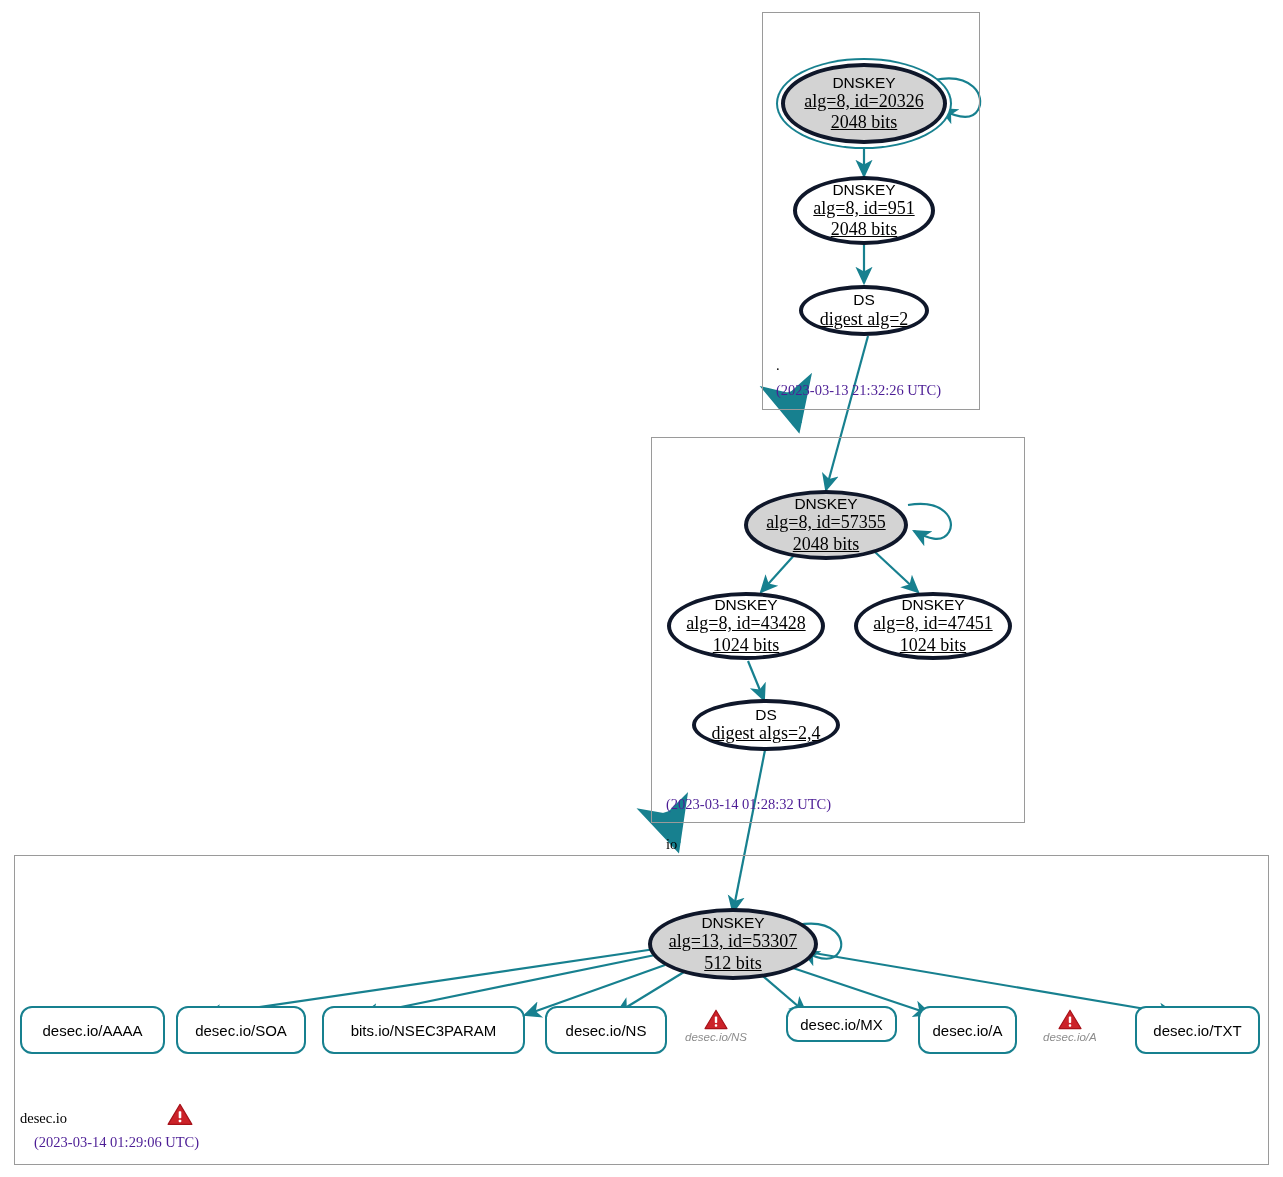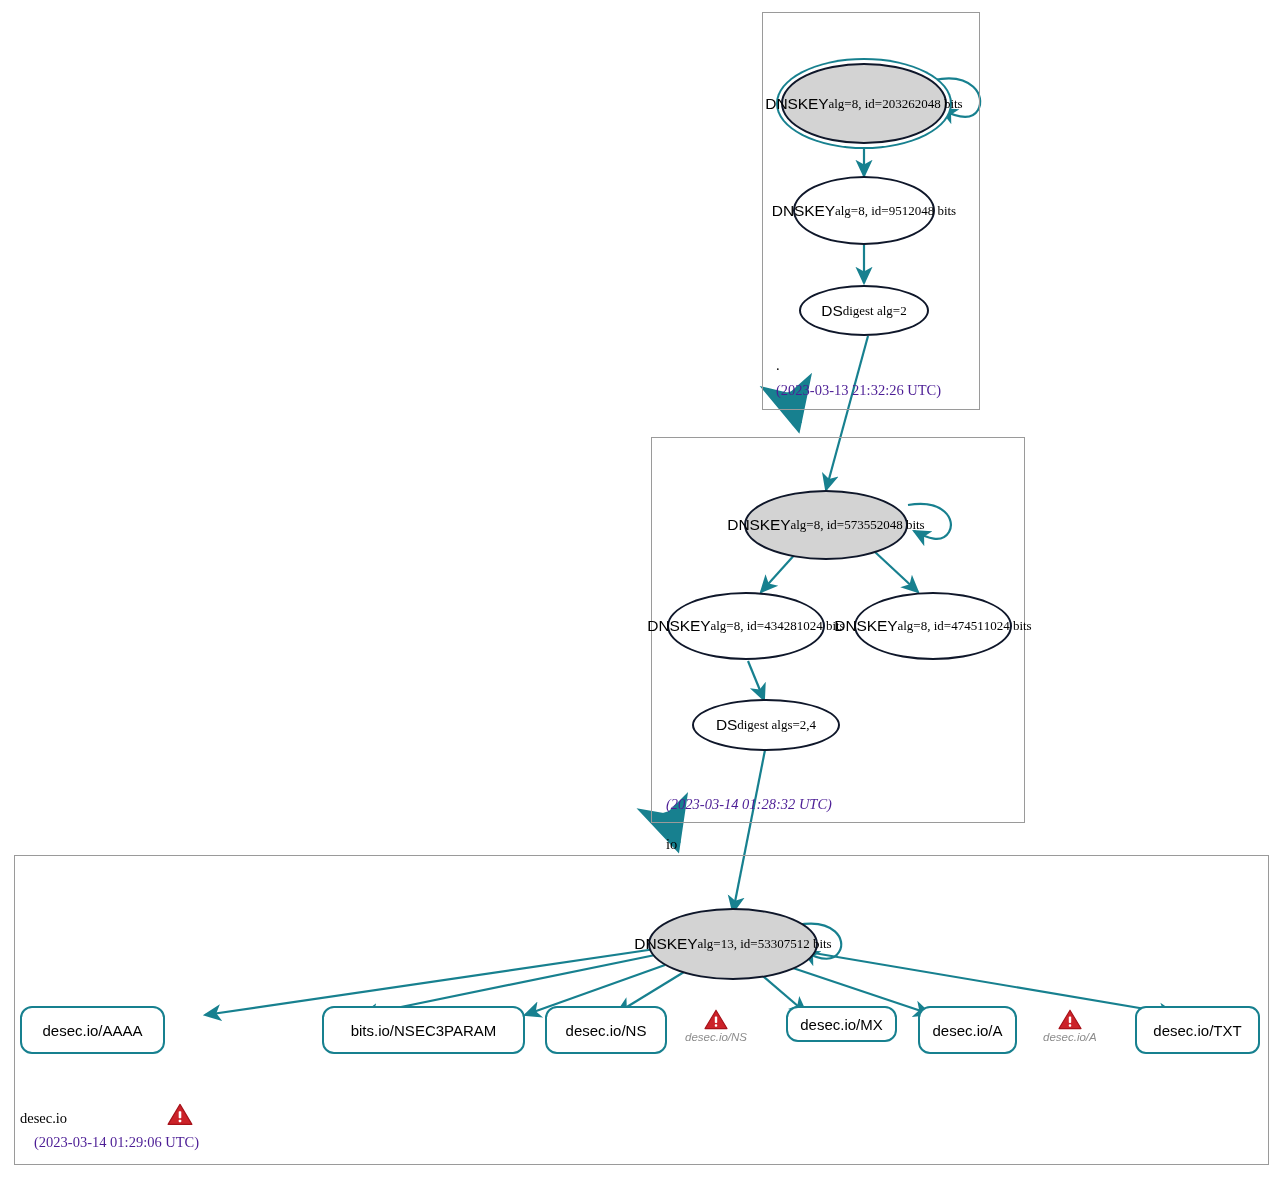--- a/index.html
+++ b/index.html
@@ -47,47 +47,48 @@
     font-size: 14.5px;
     color: #4c1d95;
     white-space: nowrap;
     line-height: 1.2;
   }
 
   
   .node {
     position: absolute;
     box-sizing: border-box;
-    border: 2px solid #0f172a;
+    border: 4px solid #0f172a;
     border-radius: 50%;
     background: #ffffff;
     display: flex;
-    flex-direction: row;
+    flex-direction: column;
     align-items: center;
     justify-content: center;
     text-align: center;
     z-index: 4;
   }
   .node.filled { background: #d3d3d3; }
   .node.anchor {
     box-shadow: 0 0 0 3px #ffffff, 0 0 0 5px #17808f;
   }
   .node .t1 {
     font-family: "Liberation Sans", sans-serif;
     font-size: 15.5px;
     color: #000000;
     line-height: 1.12;
     letter-spacing: -0.1px;
   }
   .node .t2, .node .t3 {
     font-family: "Liberation Serif", serif;
-    font-size: 13px;
+    font-size: 18px;
     color: #000000;
     line-height: 1.18;
     white-space: nowrap;
+    text-decoration: underline;
   }
 
   
   .rrset {
     position: absolute;
     box-sizing: border-box;
     border: 2px solid #17808f;
     border-radius: 12px;
     background: #ffffff;
     display: flex;
@@ -217,32 +218,33 @@
     <div class="t2">alg=8, id=47451</div>
     <div class="t3">1024 bits</div>
   </div>
 
   <div class="node" style="left:692px; top:699px; width:148px; height:52px;">
     <div class="t1">DS</div>
     <div class="t2">digest algs=2,4</div>
   </div>
 
   <div class="zone-label" style="left:666px; top:808px;margin-top:28px;">io</div>
-  <div class="zone-time" style="left:666px; top:796px;font-style:italic;">(2023-03-14 01:28:32 UTC)</div>
+  <div class="zone-time" style="left:666px; top:796px;">(2023-03-14 01:28:32 UTC)</div>
 
   <div class="zone" style="left:14px; top:855px; width:1255px; height:310px;"></div>
 
   <div class="node filled" style="left:648px; top:908px; width:170px; height:72px;">
     <div class="t1">DNSKEY</div>
     <div class="t2">alg=13, id=53307</div>
     <div class="t3">512 bits</div>
   </div>
 
   <div class="rrset" style="left:20px; top:1006px; width:145px; height:48px;">desec.io/AAAA</div>
 
+  <div class="rrset" style="left:176px; top:1006px; width:130px; height:48px;">desec.io/SOA</div>
 
   <div class="rrset" style="left:322px; top:1006px; width:203px; height:48px;">bits.io/NSEC3PARAM</div>
 
   <div class="rrset" style="left:545px; top:1006px; width:122px; height:48px;">desec.io/NS</div>
 
   <div class="warn" style="left:685px; top:1009px;">
     <svg class="warn-ico" width="24" height="21" viewBox="0 0 24 21" xmlns="http://www.w3.org/2000/svg">
       <path d="M12,1.2 L23,19.6 L1,19.6 Z" fill="#cc2229" stroke="#a6121a" stroke-width="1.1" stroke-linejoin="round"></path>
       <rect x="10.8" y="7.4" width="2.4" height="6.6" rx="0.7" fill="#ffffff"></rect>
       <rect x="10.8" y="15.3" width="2.4" height="2.4" rx="0.7" fill="#ffffff"></rect>

